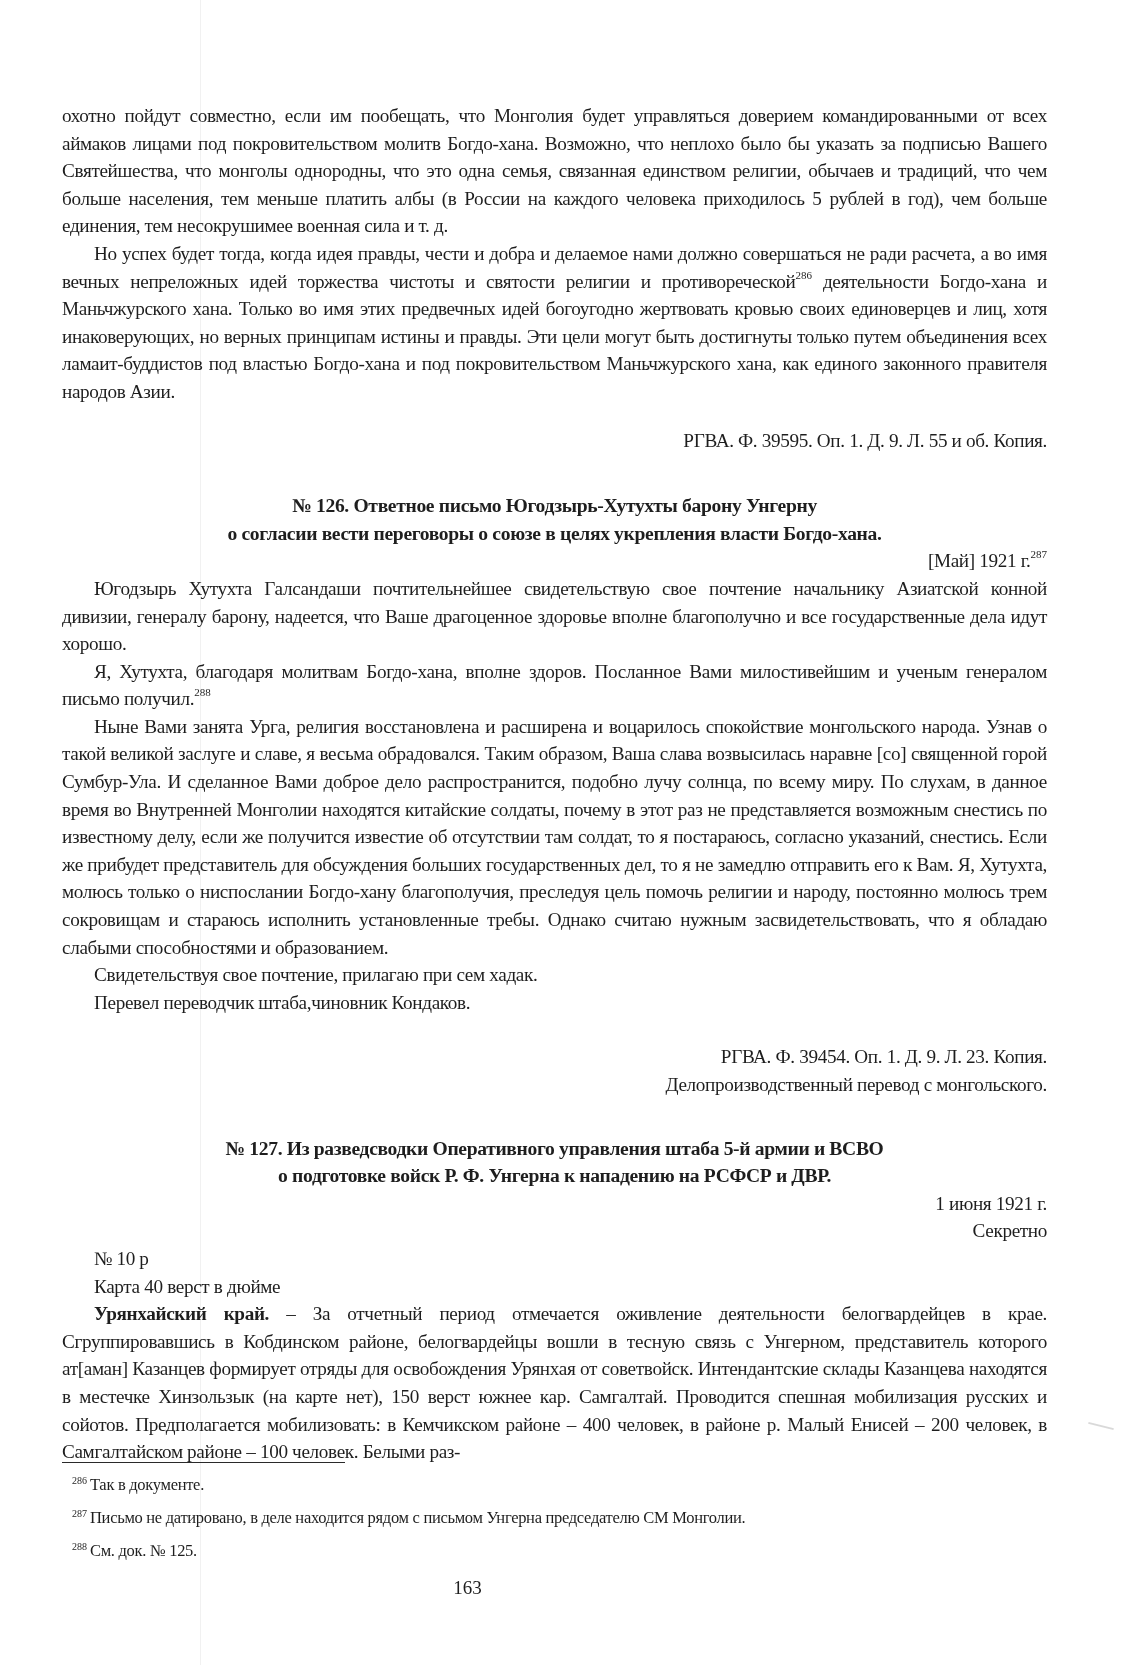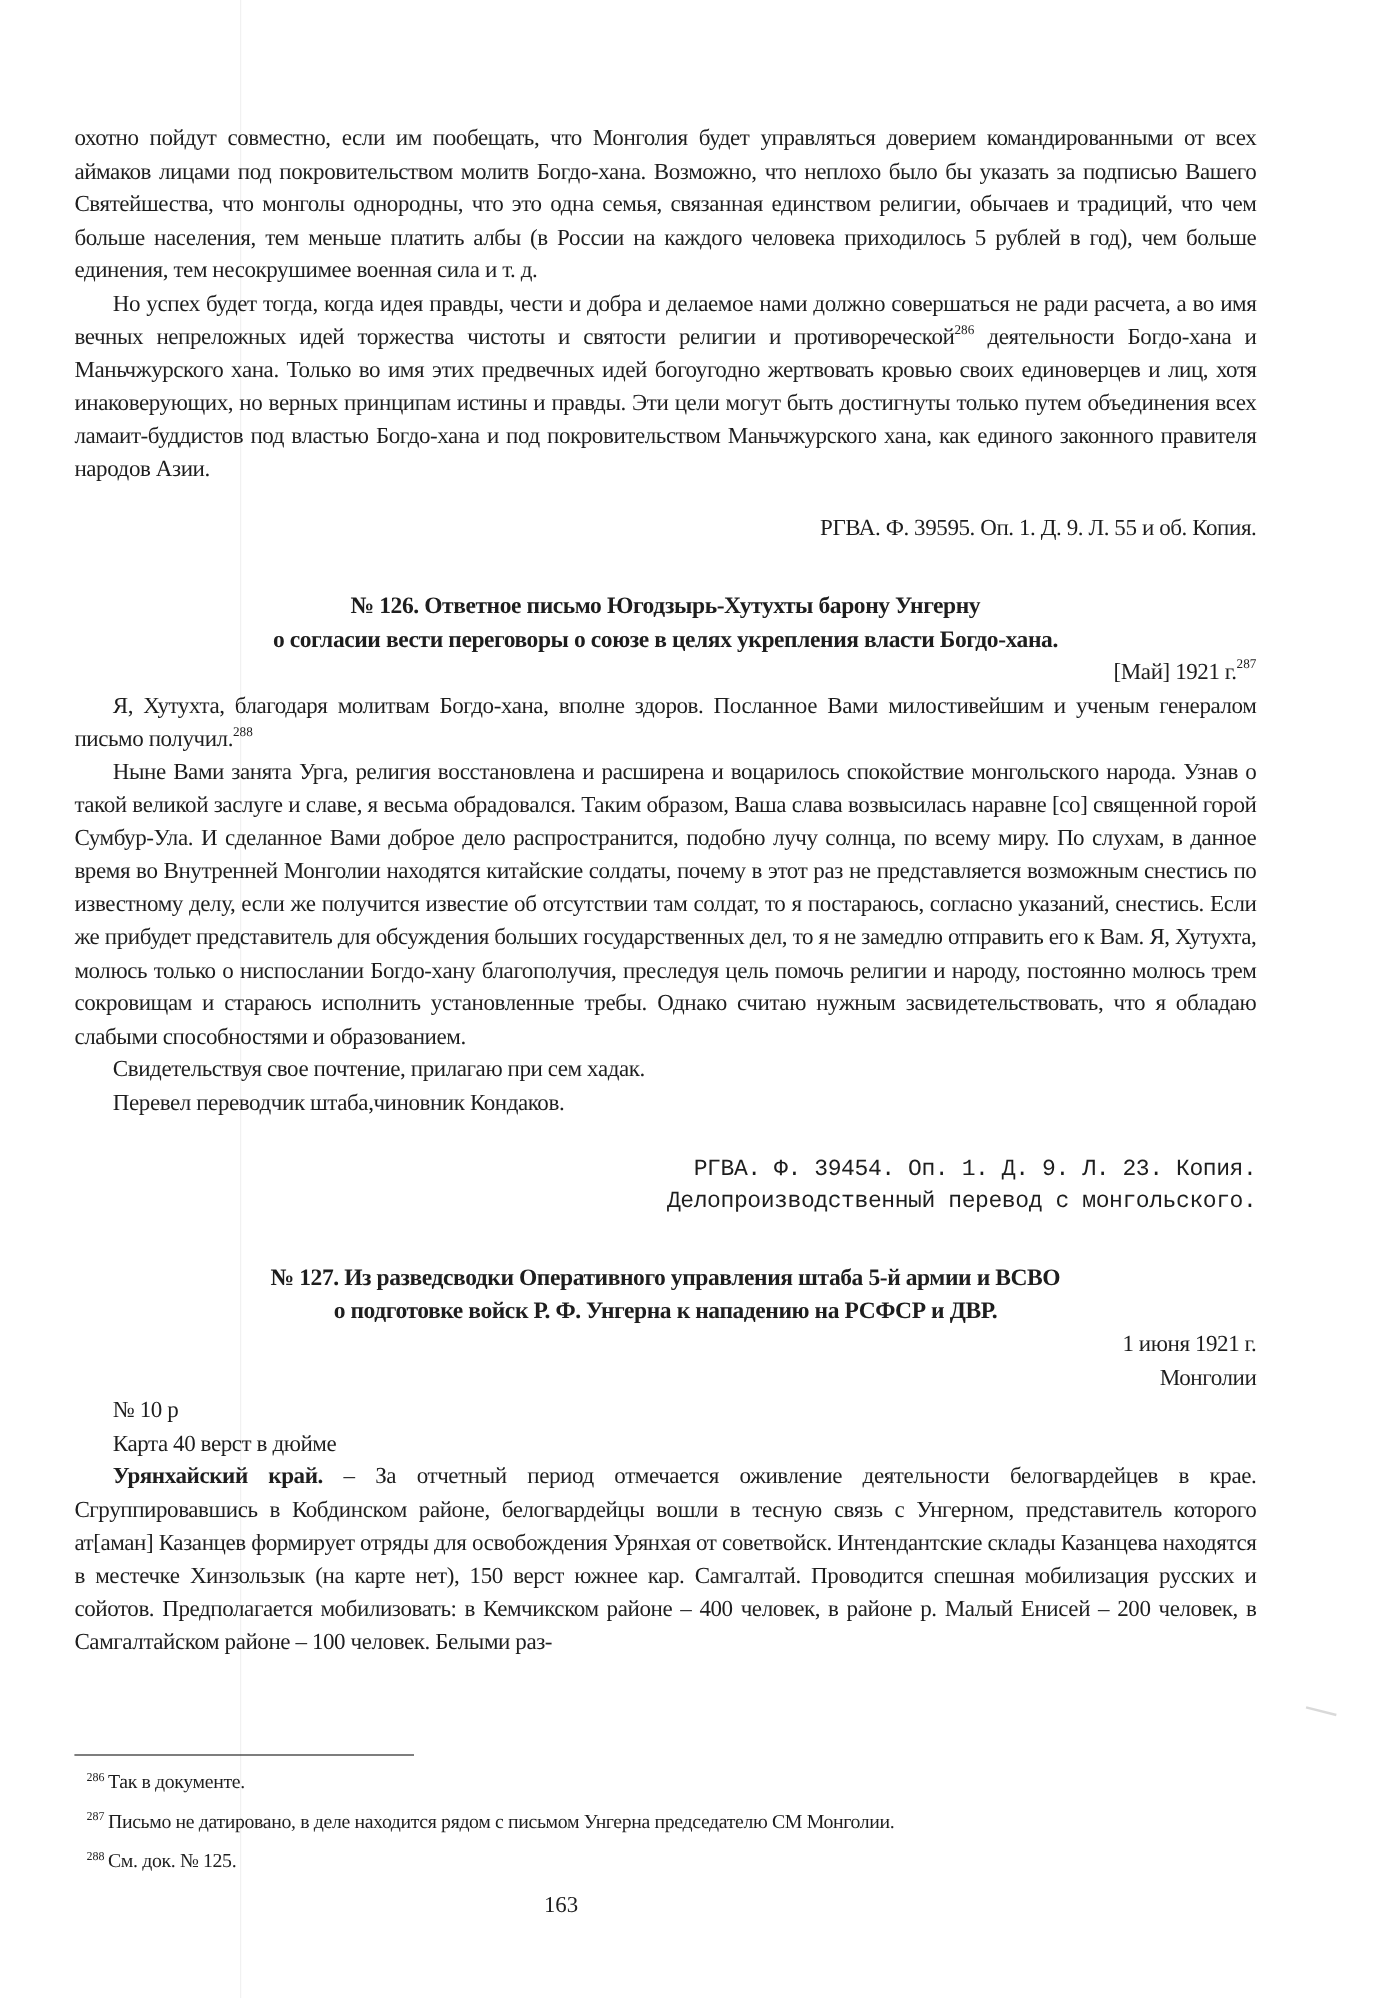--- a/index.html
+++ b/index.html
@@ -40,21 +40,21 @@
       vertical-align: 9px;
       letter-spacing: 0;
     }
     .source1 { margin-top: 21px; }
     .doc-title {
       margin-top: 38px;
       font-weight: bold;
       font-size: 19.6px;
       line-height: 27.6px;
     }
-    .source2 { margin-top: 27px; font-family: Liberation Mono, monospace; }
+    .source2 { margin-top: 27px; }
     .doc-title2 {
       margin-top: 36px;
       font-weight: bold;
       font-size: 19.6px;
       line-height: 27.6px;
     }
     .footnotes {
       position: absolute;
       left: 62px;
       top: 1462px;
@@ -111,35 +111,36 @@
 
   <p>охотно пойдут совместно, если им пообещать, что Монголия будет управляться доверием командированными от всех аймаков лицами под покровительством молитв Богдо-хана. Возможно, что неплохо было бы указать за подписью Вашего Святейшества, что монголы однородны, что это одна семья, связанная единством религии, обычаев и традиций, что чем больше населения, тем меньше платить албы (в России на каждого человека приходилось 5 рублей в год), чем больше единения, тем несокрушимее военная сила и т. д.</p>
   <p class="indent"><span>Но успех будет тогда, когда идея правды, чести и добра и делаемое нами должно совершаться не ради расчета, а во имя вечных непреложных идей торжества чистоты и святости религии и противоречеcкой</span><sup>286</sup><span> деятельности Богдо-хана и Маньчжурского хана. Только во имя этих предвечных идей богоугодно жертвовать кровью своих единоверцев и лиц, хотя инаковерующих, но верных принципам истины и правды. Эти цели могут быть достигнуты только путем объединения всех ламаит-буддистов под властью Богдо-хана и под покровительством Маньчжурского хана, как единого законного правителя народов Азии.</span></p>
   <p class="right source1">РГВА. Ф. 39595. Оп. 1. Д. 9. Л. 55 и об. Копия.</p>
 
   <div class="doc-title">
     <p class="center">№ 126. Ответное письмо Югодзырь-Хутухты барону Унгерну</p>
     <p class="center">о согласии вести переговоры о союзе в целях укрепления власти Богдо-хана.</p>
   </div>
   <p class="right"><span>[Май] 1921 г.</span><sup>287</sup></p>
+  <p class="indent">Югодзырь Хутухта Галсандаши почтительнейшее свидетельствую свое почтение начальнику Азиатской конной дивизии, генералу барону, надеется, что Ваше драгоценное здоровье вполне благополучно и все государственные дела идут хорошо.</p>
   <p class="indent"><span>Я, Хутухта, благодаря молитвам Богдо-хана, вполне здоров. Посланное Вами милостивейшим и ученым генералом письмо получил.</span><sup>288</sup></p>
   <p class="indent">Ныне Вами занята Урга, религия восстановлена и расширена и воцарилось спокойствие монгольского народа. Узнав о такой великой заслуге и славе, я весьма обрадовался. Таким образом, Ваша слава возвысилась наравне [со] священной горой Сумбур-Ула. И сделанное Вами доброе дело распространится, подобно лучу солнца, по всему миру. По слухам, в данное время во Внутренней Монголии находятся китайские солдаты, почему в этот раз не представляется возможным снестись по известному делу, если же получится известие об отсутствии там солдат, то я постараюсь, согласно указаний, снестись. Если же прибудет представитель для обсуждения больших государственных дел, то я не замедлю отправить его к Вам. Я, Хутухта, молюсь только о ниспослании Богдо-хану благополучия, преследуя цель помочь религии и народу, постоянно молюсь трем сокровищам и стараюсь исполнить установленные требы. Однако считаю нужным засвидетельствовать, что я обладаю слабыми способностями и образованием.</p>
   <p class="indent">Свидетельствуя свое почтение, прилагаю при сем хадак.</p>
   <p class="indent">Перевел переводчик штаба,чиновник Кондаков.</p>
   <div class="source2">
     <p class="right">РГВА. Ф. 39454. Оп. 1. Д. 9. Л. 23. Копия.</p>
     <p class="right">Делопроизводственный перевод с монгольского.</p>
   </div>
 
   <div class="doc-title2">
     <p class="center">№ 127. Из разведсводки Оперативного управления штаба 5-й армии и ВСВО</p>
     <p class="center">о подготовке войск Р. Ф. Унгерна к нападению на РСФСР и ДВР.</p>
   </div>
   <p class="right">1 июня 1921 г.</p>
-  <p class="right">Монголии</p>
+  <p class="right">Секретно</p>
   <p class="indent">№ 10 р</p>
   <p class="indent">Карта 40 верст в дюйме</p>
   <p class="indent"><span class="bold">Урянхайский край.</span><span> – За отчетный период отмечается оживление деятельности белогвардейцев в крае. Сгруппировавшись в Кобдинском районе, белогвардейцы вошли в тесную связь с Унгерном, представитель которого ат[аман] Казанцев формирует отряды для освобождения Урянхая от советвойск. Интендантские склады Казанцева находятся в местечке Хинзользык (на карте нет), 150 верст южнее кар. Самгалтай. Проводится спешная мобилизация русских и сойотов. Предполагается мобилизовать: в Кемчикском районе – 400 человек, в районе р. Малый Енисей – 200 человек, в Самгалтайском районе – 100 человек. Белыми раз-</span></p>
 </div>
 
 <div class="scan-mark"></div>
 
 <div class="footnotes">
   <div class="fn-rule"></div>
   <p class="fn-line"><sup>286</sup><span>Так в документе.</span></p>

